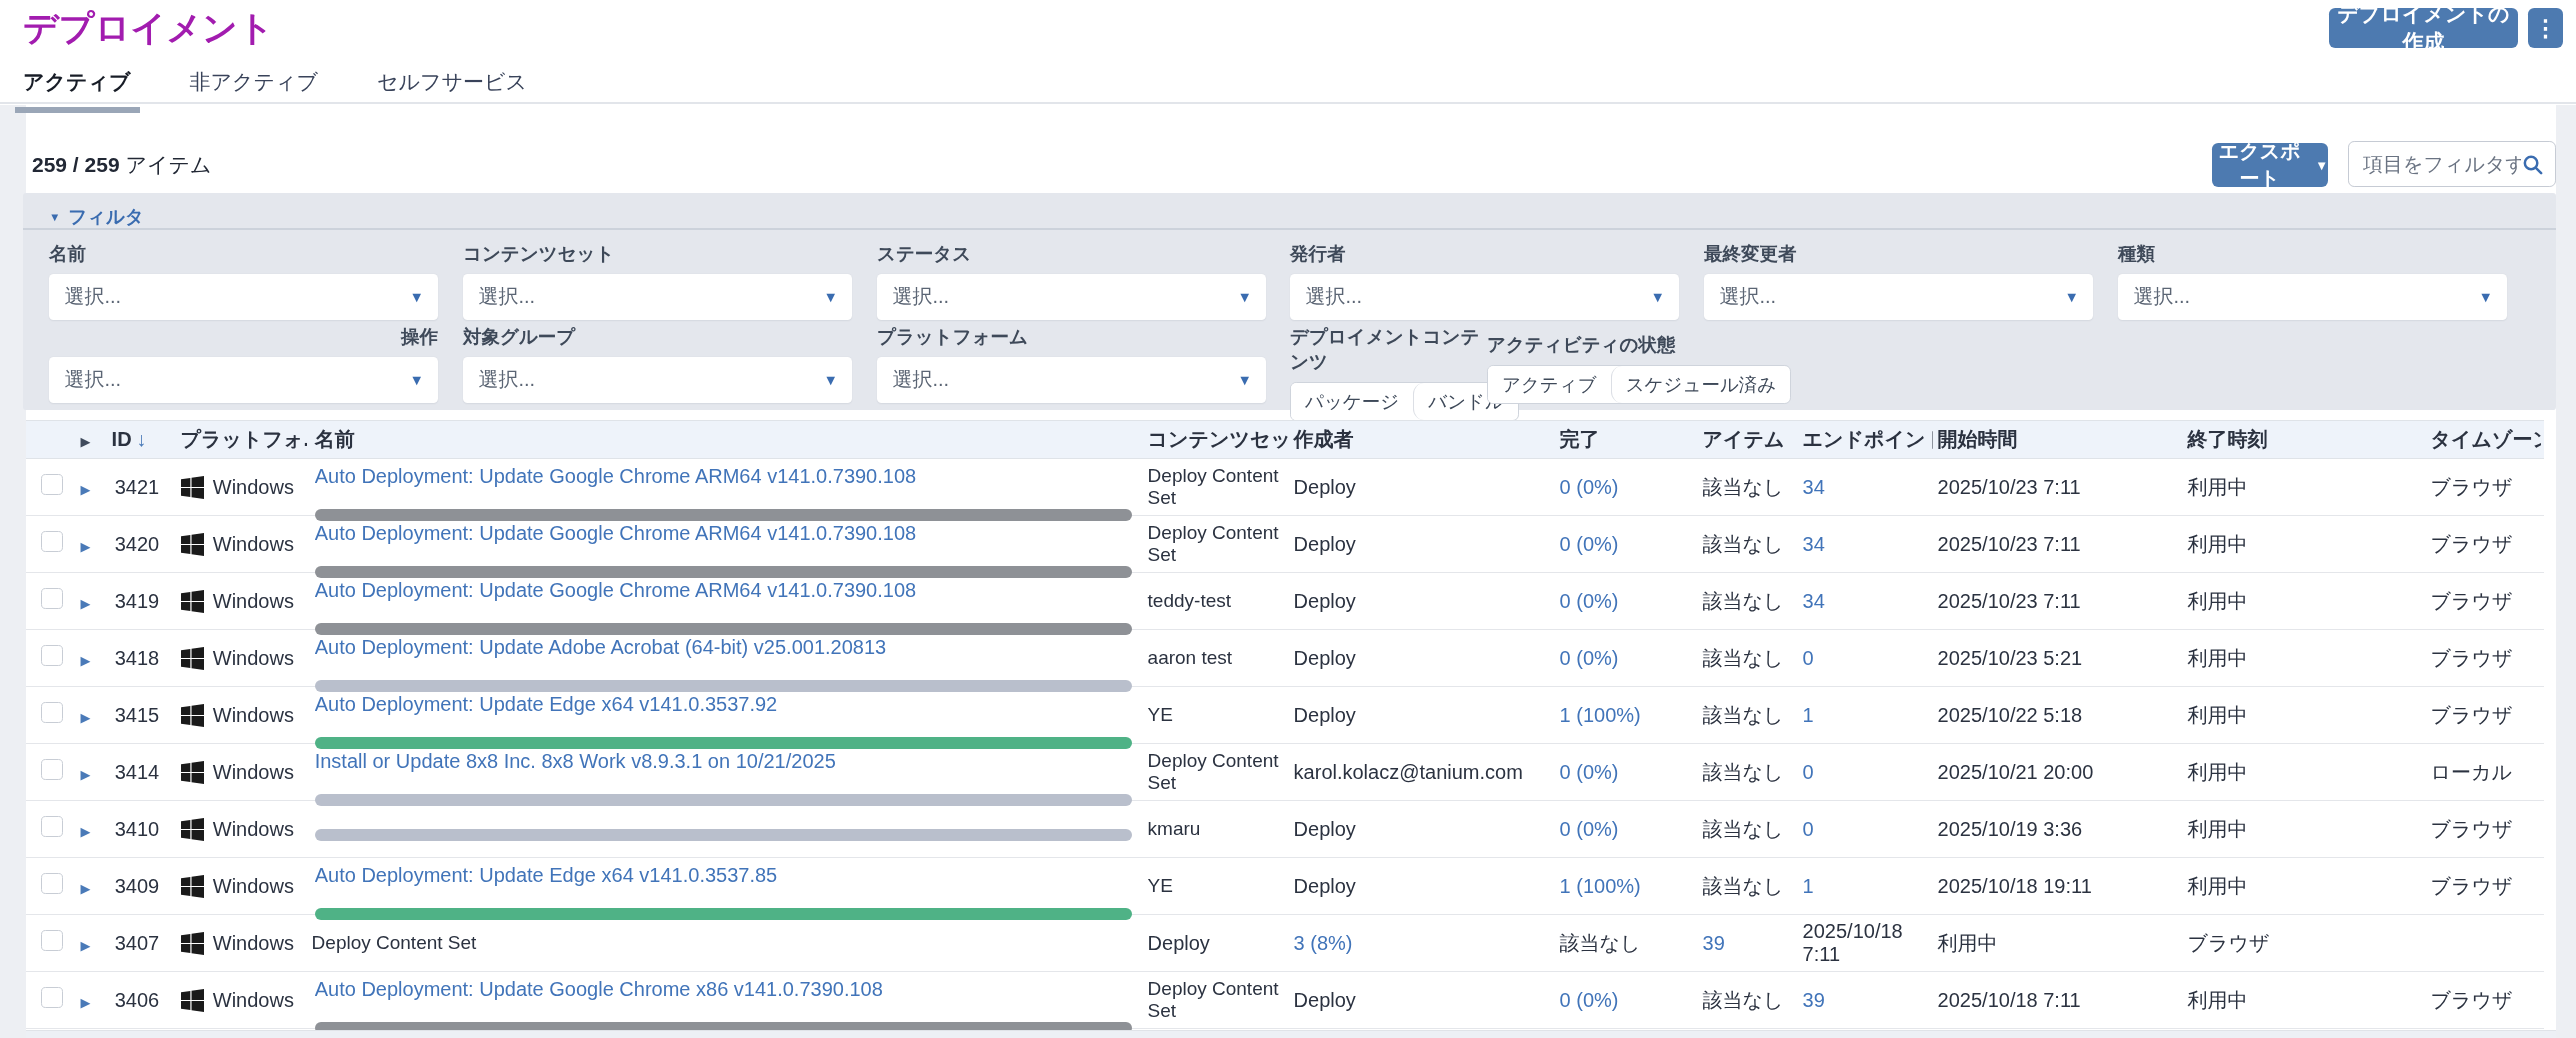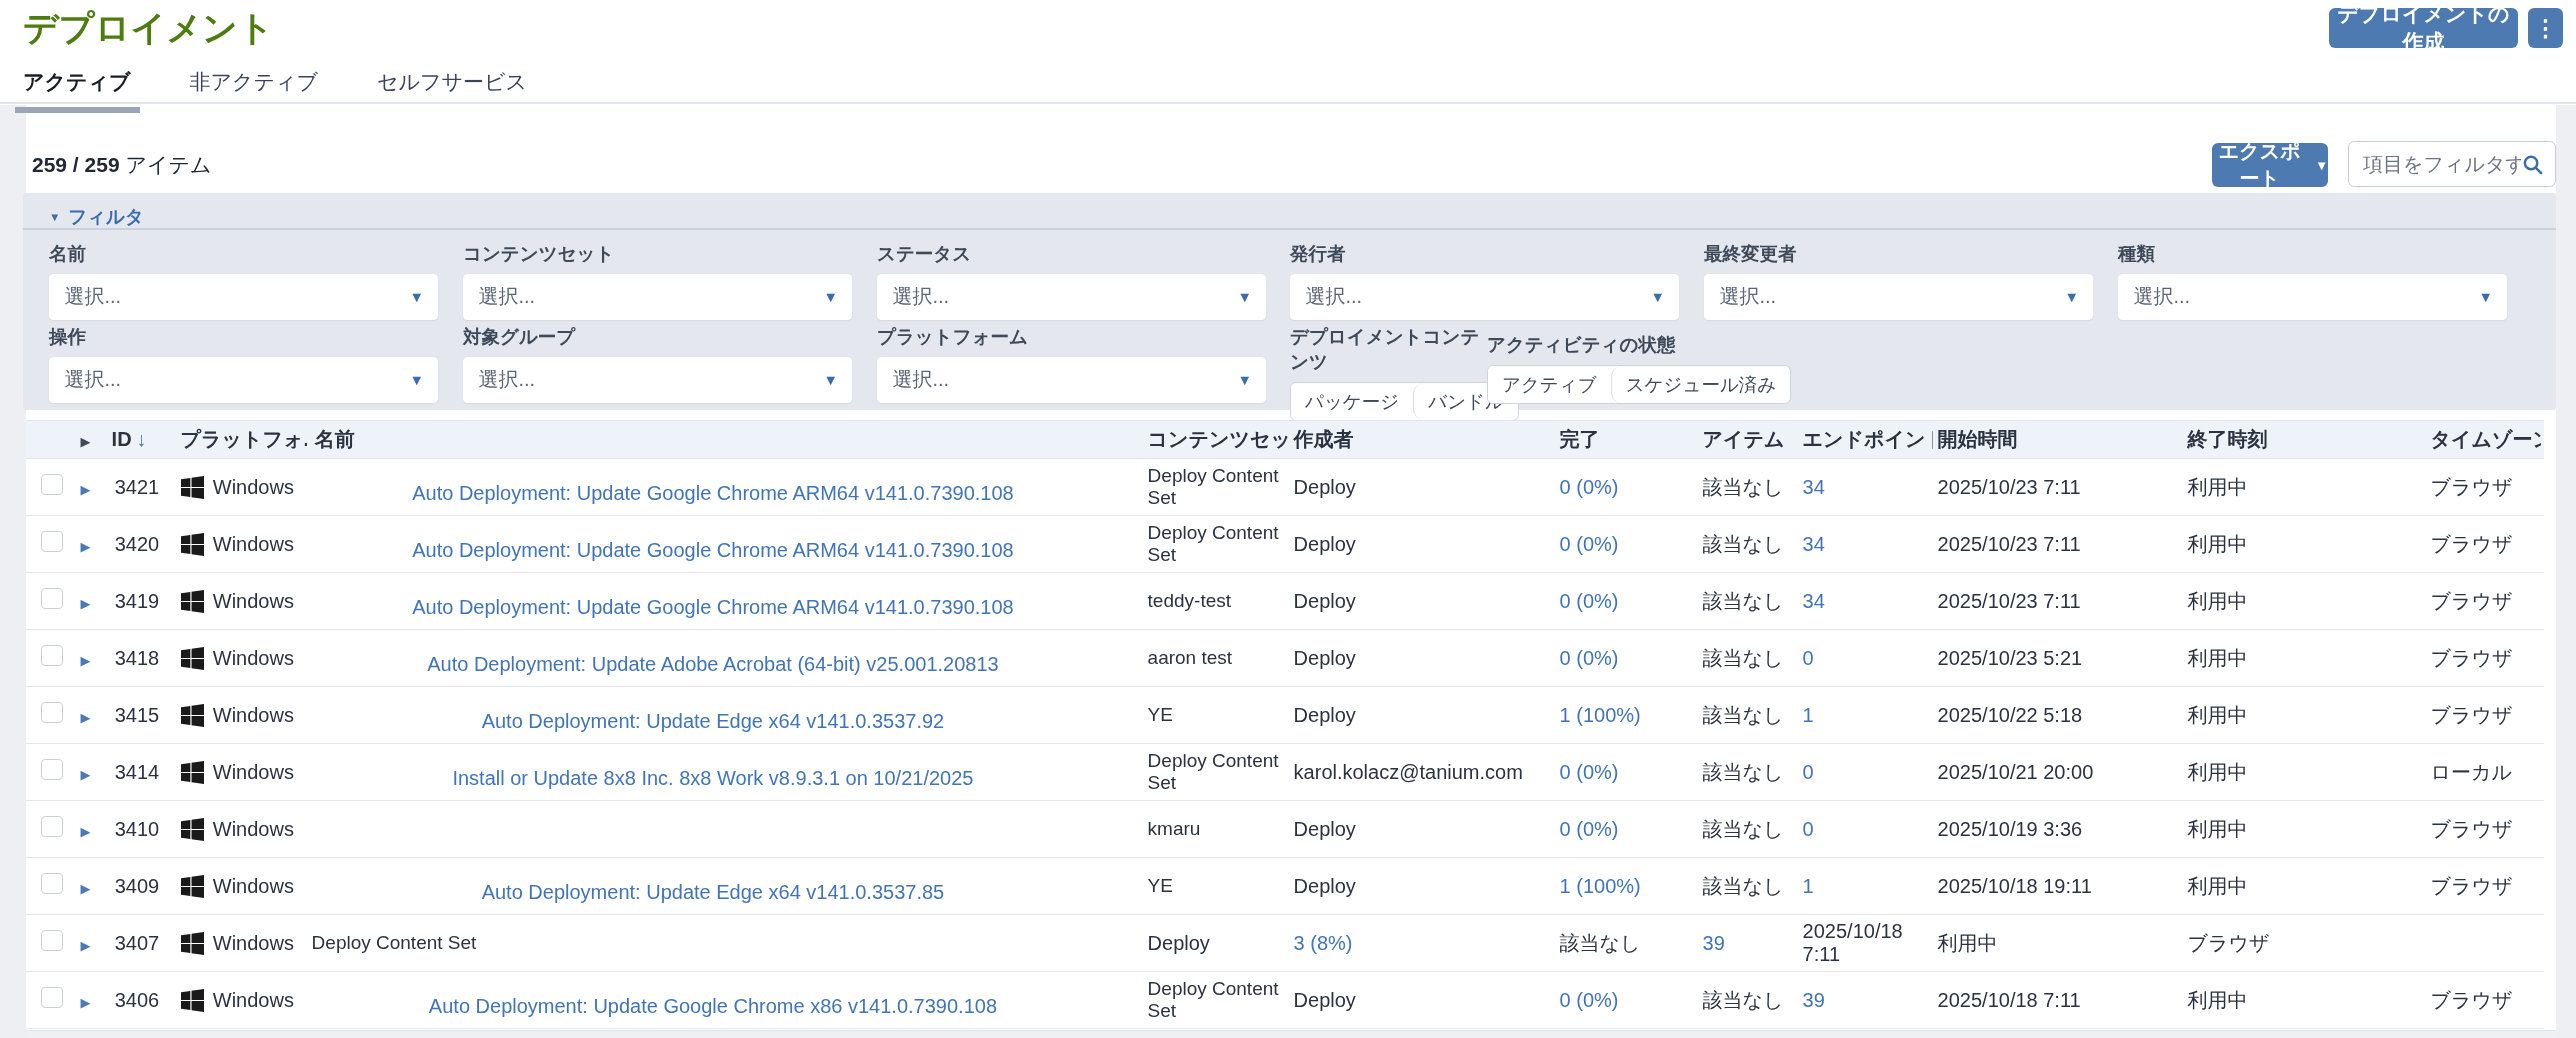--- a/index.html
+++ b/index.html
@@ -5,21 +5,21 @@
   * { margin:0; padding:0; box-sizing:border-box; }
   html,body { width:2576px; height:1038px; background:#ffffff; overflow:hidden;
     font-family:"Liberation Sans","DejaVu Sans",sans-serif; color:#2b3240; }
   .stage { position:relative; width:2576px; height:1038px; }
 
   
   .gutter-left  { position:absolute; left:0; top:105px; width:26px;  height:934px; background:#edeff3; }
   .gutter-right { position:absolute; right:0; top:105px; width:20px; height:934px; background:#edeff3; }
 
   
-  .page-title { position:absolute; left:23px; top:4.6px; font-size:35px; font-weight:bold; color:#4d7c0f; }
+  .page-title { position:absolute; left:23px; top:4.6px; font-size:35px; font-weight:bold; color:#a21caf; }
   .create-btn { position:absolute; left:2329px; top:7.7px; width:189px; height:40px; background:#4d7ab0; color:#fff;
     font-size:21px; font-weight:bold; border:none; border-radius:6.2px; display:flex; align-items:center; justify-content:center; cursor:pointer; }
   .kebab-btn { position:absolute; left:2528px; top:7.7px; width:35px; height:40px; background:#4d7ab0; color:#fff;
     border:none; border-radius:6.2px; font-size:23px; font-weight:bold; line-height:40px; cursor:pointer; }
 
   
   .tabs { position:absolute; left:23px; top:68px; display:flex; gap:59px; }
   .tab { font-size:21px; color:#39435a; cursor:pointer; position:relative; padding-bottom:17px; }
   .tab.active { font-weight:bold; color:#171c26; }
   .tab.active::after { content:""; position:absolute; left:-7.7px; right:-9.2px; bottom:0; height:6.2px; background:#9aa6b7; }
@@ -56,21 +56,21 @@
   
   .dtable { position:absolute; left:26px; top:420px; width:2518px; }
   .tgrid { display:grid; grid-template-columns:50px 31px 69px 131px 836px 146px 266px 143px 100px 135px 250px 243px 115px; align-items:center; }
   .thead { height:39px; background:#eef3fa; border-top:1.5px solid #dfe3e8; border-bottom:1.5px solid #dfe3e8;
     font-size:18.5px; font-weight:bold; color:#44506a; }
   .thead .cell { padding:0 4.6px; white-space:nowrap; }
   .trow { height:57px; border-bottom:1.5px solid #e4e6ea; background:#fff; }
   .cell { padding:0 4.6px; font-size:20px; color:#2b3240; overflow:hidden; }
   .c-id { padding-left:7.7px; }
   .c-platform { display:flex; align-items:center; gap:9.2px; white-space:nowrap; }
-  .c-name { display:flex; flex-direction:row; justify-content:center; gap:21px; padding-left:7.7px; padding-right:10.8px;margin-top:12px; }
+  .c-name { display:flex; flex-direction:column; justify-content:center; gap:21px; padding-left:7.7px; padding-right:10.8px;margin-top:12px; }
   .name-link, a.bluelink { color:#4174b9; text-decoration:none; font-size:20px; white-space:nowrap; overflow:hidden; }
   .progress { height:12.3px; border-radius:6.2px; overflow:hidden; background:#8e9196; }
   .progress-fill { height:100%; width:0; }
   .c-contentset { line-height:22.3px; font-size:19px; }
   .expander { color:#4a7ab8; font-size:13px; cursor:pointer; }
   .expander.dark { color:#3f4a5c; }
   .sort-arrow { color:#4a7ab8; font-weight:normal; font-size:20px; margin-left:4.6px; }
   .checkbox { display:inline-block; width:21.6px; height:21.6px; background:#fff; border:1.5px solid #c8cdd5; border-radius:4.6px; cursor:pointer; }
   .c-check { padding-left:15.4px; }
   .winicon { width:23px; height:23px; display:inline-flex; flex:none; }
@@ -153,21 +153,21 @@
         </div>
     </div>
     <div class="ffield" style="left:2095px; top:48px;">
       <span class="flabel">種類</span>
       <div class="fselect">
           <span>選択...</span>
           <span class="tri">▼</span>
         </div>
     </div>
 
-    <div class="ffield" style="left:26px; top:131px;">
+    <div class="ffield" style="left:26px; top:131px;text-align:right;">
       <span class="flabel">操作</span>
       <div class="fselect">
           <span>選択...</span>
           <span class="tri">▼</span>
         </div>
     </div>
     <div class="ffield" style="left:440px; top:131px;">
       <span class="flabel">対象グループ</span>
       <div class="fselect">
           <span>選択...</span>

